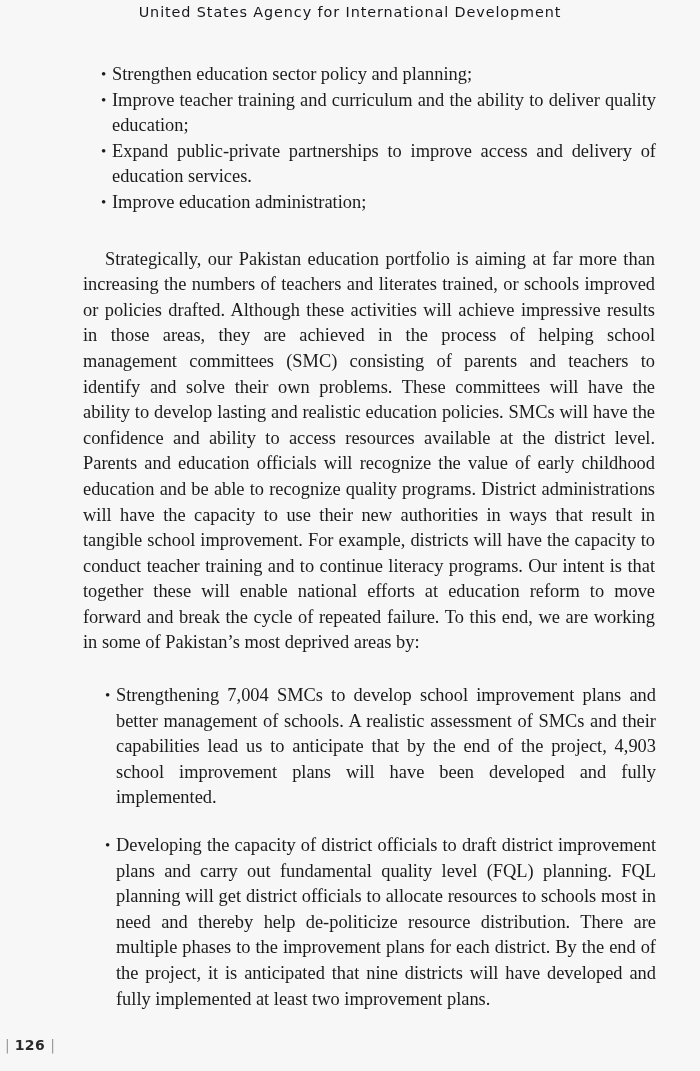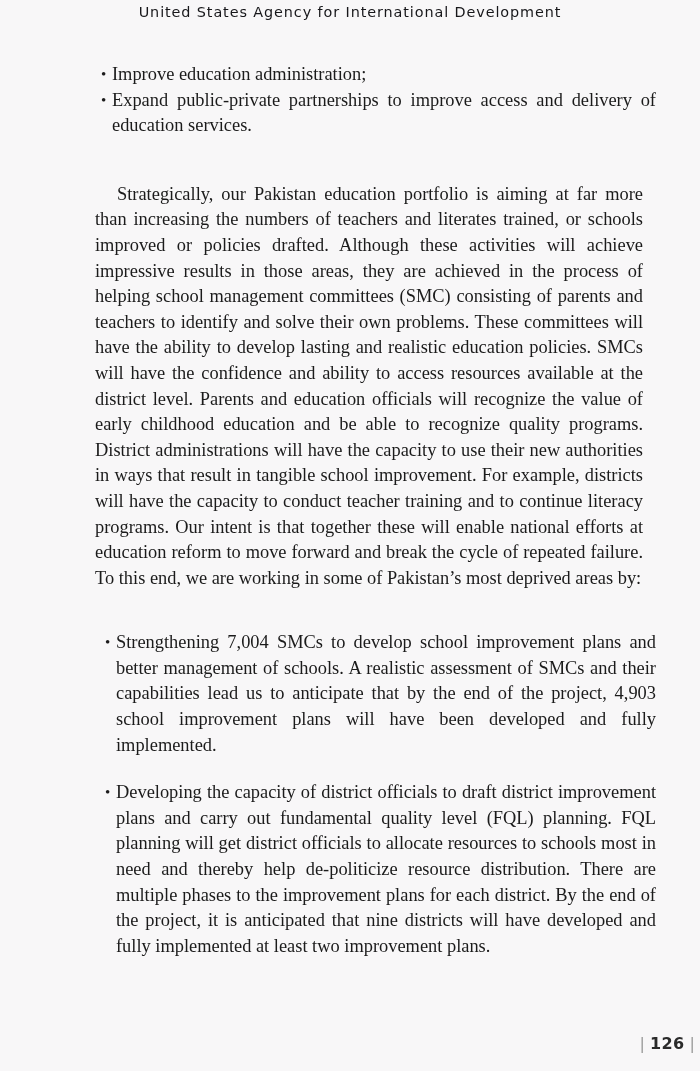--- a/index.html
+++ b/index.html
@@ -69,21 +69,21 @@
     line-height: 25.6px;
     color: #1b1b1b;
   }
 
   
   ul.list-objectives { margin-left: 0px; }
   ul.list-objectives > li { padding-left: 30px; }
 
   
   p.body {
-    margin: 13px;
+    margin: 1px;
     font-size: 18.4px;
     line-height: 25.6px;
     text-align: justify;
     text-justify: inter-word;
     text-indent: 22px;
     color: #1b1b1b;
     hyphens: manual;
   }
 
   .gap-before-para { height: 30px; }
@@ -98,23 +98,23 @@
     margin-bottom: 22px;
   }
   ul.list-areas > li:last-child { margin-bottom: 4px; }
 
   
   .folio {
     position: absolute;
     left: 0;
     bottom: 18px;
     width: 700px;
-    text-align: right;
+    text-align: left;
     font-family: "DejaVu Sans", sans-serif;
-    font-size: 16px;
+    font-size: 14px;
     color: #2a2a2a;
     white-space: nowrap;
   }
   .folio .rule {
     color: #9a9a9a;
     font-weight: normal;
     padding: 0 5px;
   }
   .folio .num {
     font-weight: bold;
@@ -124,22 +124,24 @@
 </head>
 <body>
 
 <div class="page">
 
   <div class="running-head">United States Agency for International Development</div>
 
   <div class="column">
 
     <ul class="bullets list-objectives">
+      <li>Strengthen education sector policy and planning;</li>
+      <li>Improve teacher training and curriculum and the ability to deliver quality education;</li>
+      <li>Expand public-private partnerships to improve access and delivery of education services.</li>
       <li>Improve education administration;</li>
-      <li>Expand public-private partnerships to improve access and delivery of education services.</li>
     </ul>
 
     <div class="gap-before-para"></div>
 
     <p class="body">Strategically, our Pakistan education portfolio is aiming at far more than increasing the numbers of teachers and literates trained, or schools improved or policies drafted. Although these activities will achieve impressive results in those areas, they are achieved in the process of helping school management committees (SMC) consisting of parents and teachers to identify and solve their own problems. These committees will have the ability to develop lasting and realistic education policies. SMCs will have the confidence and ability to access resources available at the district level. Parents and education officials will recognize the value of early childhood education and be able to recognize quality programs. District administrations will have the capacity to use their new authorities in ways that result in tangible school improvement. For example, districts will have the capacity to conduct teacher training and to continue literacy programs. Our intent is that together these will enable national efforts at education reform to move forward and break the cycle of repeated failure. To this end, we are working in some of Pakistan’s most deprived areas by:</p>
 
     <div class="gap-before-list"></div>
 
     <ul class="bullets list-areas">
       <li>Strengthening 7,004 SMCs to develop school improvement plans and better management of schools. A realistic assessment of SMCs and their capabilities lead us to anticipate that by the end of the project, 4,903 school improvement plans will have been developed and fully implemented.</li>

